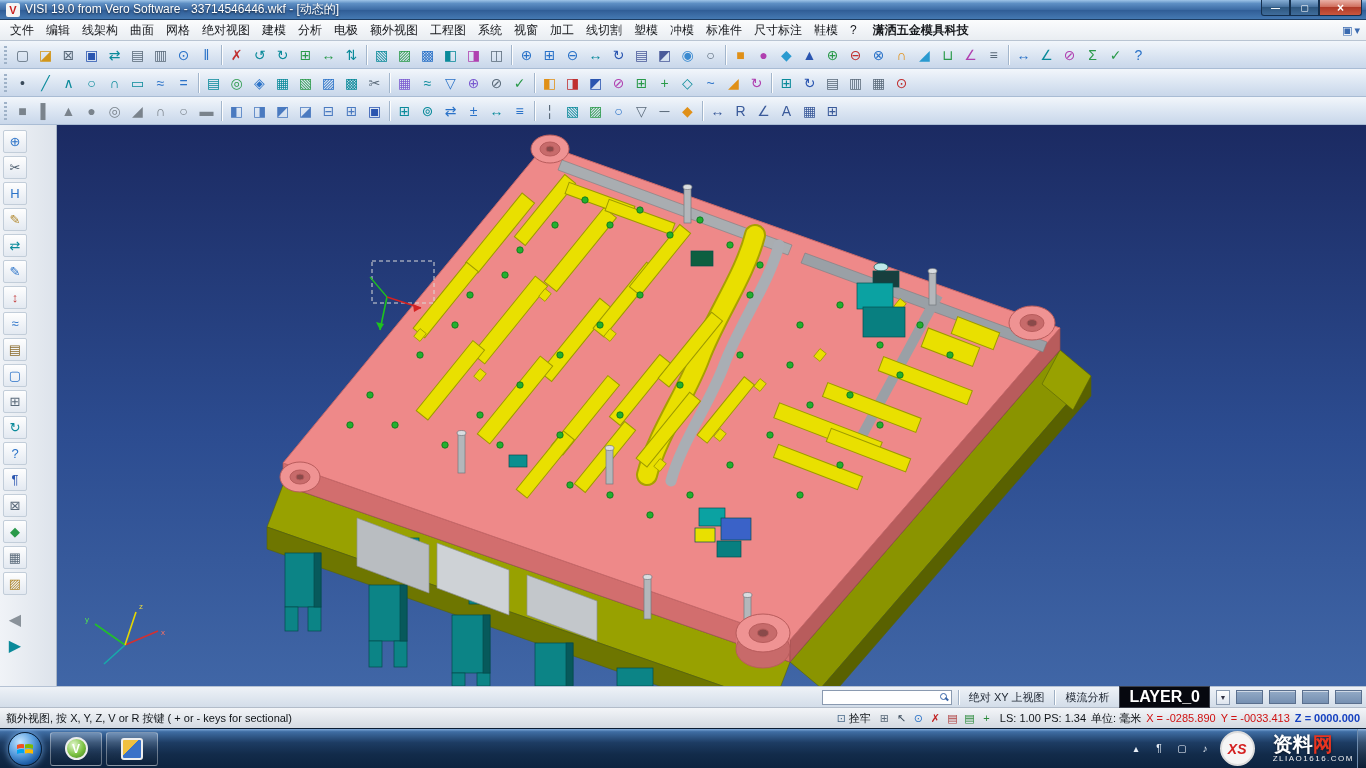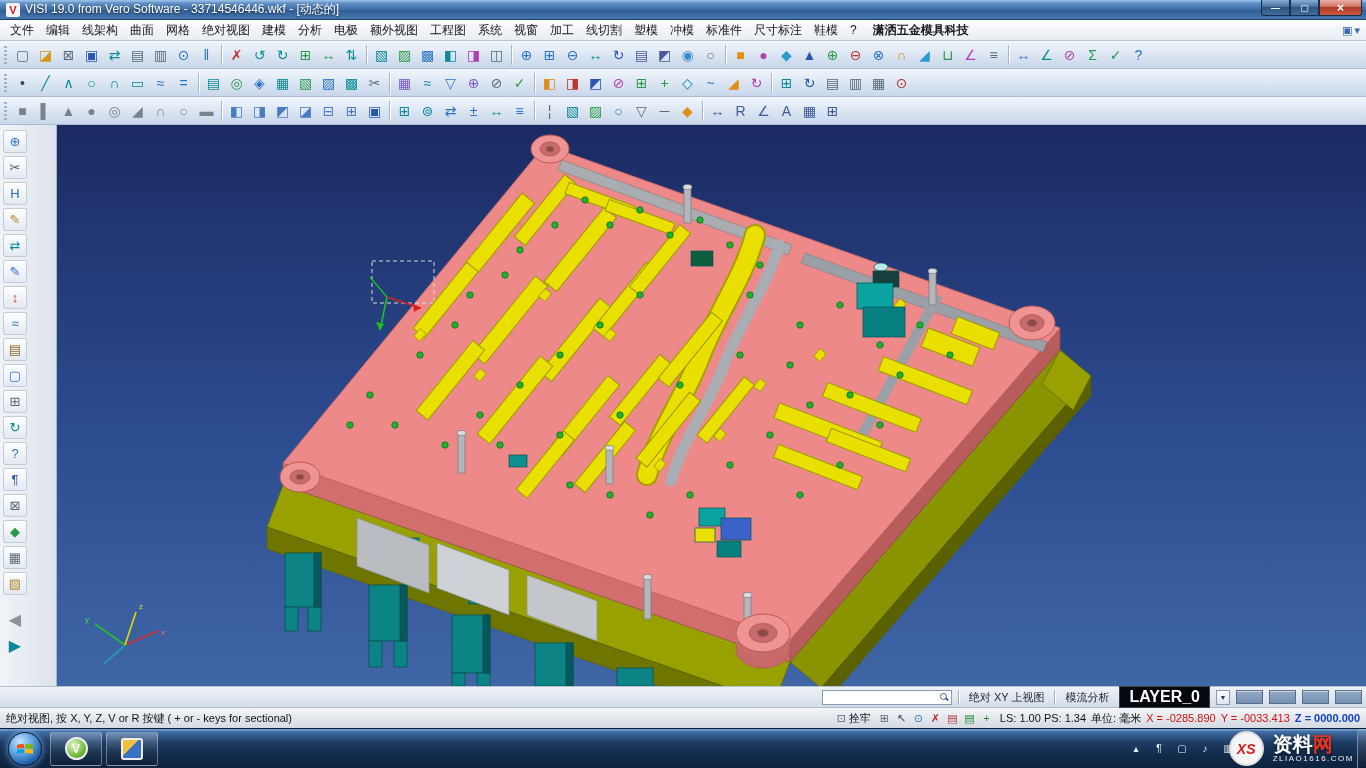--- a/index.html
+++ b/index.html
@@ -97,21 +97,21 @@
     background:radial-gradient(circle at 35% 30%,#e2f6cc,#7cc242 55%,#3f7a1a); border:2px solid #eee;
     display:flex; align-items:center; justify-content:center; }
   .imgico { width:22px; height:22px; border-radius:3px; border:2px solid #eee;
     background:linear-gradient(135deg,#f0c040 0 42%,#3a72c8 42%); }
   .tray { margin-left:auto; display:flex; align-items:center; gap:7px; padding-right:128px; }
   .tray .ticon { width:16px; height:16px; font-size:10px; }
   .showdesktop { position:absolute; right:0; top:0; width:9px; height:40px; border-left:1px solid #6f8cae;
     background:linear-gradient(180deg,rgba(255,255,255,.18),rgba(0,0,0,.18)); }
 
   
-  .watermark { position:absolute; right:12px; bottom:2px; display:flex; align-items:center; gap:9px; z-index:20; }
+  .watermark { position:absolute; right:12px; bottom:2px; display:flex; align-items:center; gap:18px; z-index:20; }
   .wm-badge { width:35px; height:35px; border-radius:50%; background:#f5f5f5; border:2px solid #ddd;
     display:flex; align-items:center; justify-content:center; font-style:italic; font-weight:bold; font-size:14px; }
   .wm-badge .x { color:#d42020; }
   .wm-lines { display:flex; flex-direction:column; line-height:1.05; }
   .wm-site { font-size:20px; font-weight:bold; color:#fff; text-shadow:0 1px 3px rgba(0,0,0,.6); }
   .wm-site .red { color:#e83420; }
   .wm-url { font-size:8px; color:#f0f0f0; letter-spacing:1.5px; }
 </style>
 </head>
 <body>
@@ -567,21 +567,21 @@
     <span class="viewlabel">模流分析</span>
     <span class="layerbox">LAYER_0</span>
     <span class="layerdrop">▼</span>
     <span class="swatch"></span>
     <span class="swatch"></span>
     <span class="swatch"></span>
     <span class="swatch"></span>
   </div>
 
   <div class="statusbar">
-    <span class="hint">绝对视图, 按 X, Y, Z, V or R 按键 ( + or - keys for sectional)</span>
+    <span class="hint">额外视图, 按 X, Y, Z, V or R 按键 ( + or - keys for sectional)</span>
     <span class="lockgrp">
       <span class="sicon">⊡</span>
       <span>拴牢</span>
     </span>
     <span style="display:flex;align-items:center">
         <span class="ticon" style="color: rgb(90, 106, 122);">⊞</span>
         <span class="ticon" style="color: rgb(58, 74, 90);">↖</span>
         <span class="ticon" style="color: rgb(42, 114, 200);">⊙</span>
         <span class="ticon" style="color: rgb(192, 32, 32);">✗</span>
         <span class="ticon" style="color: rgb(176, 64, 64);">▤</span>

